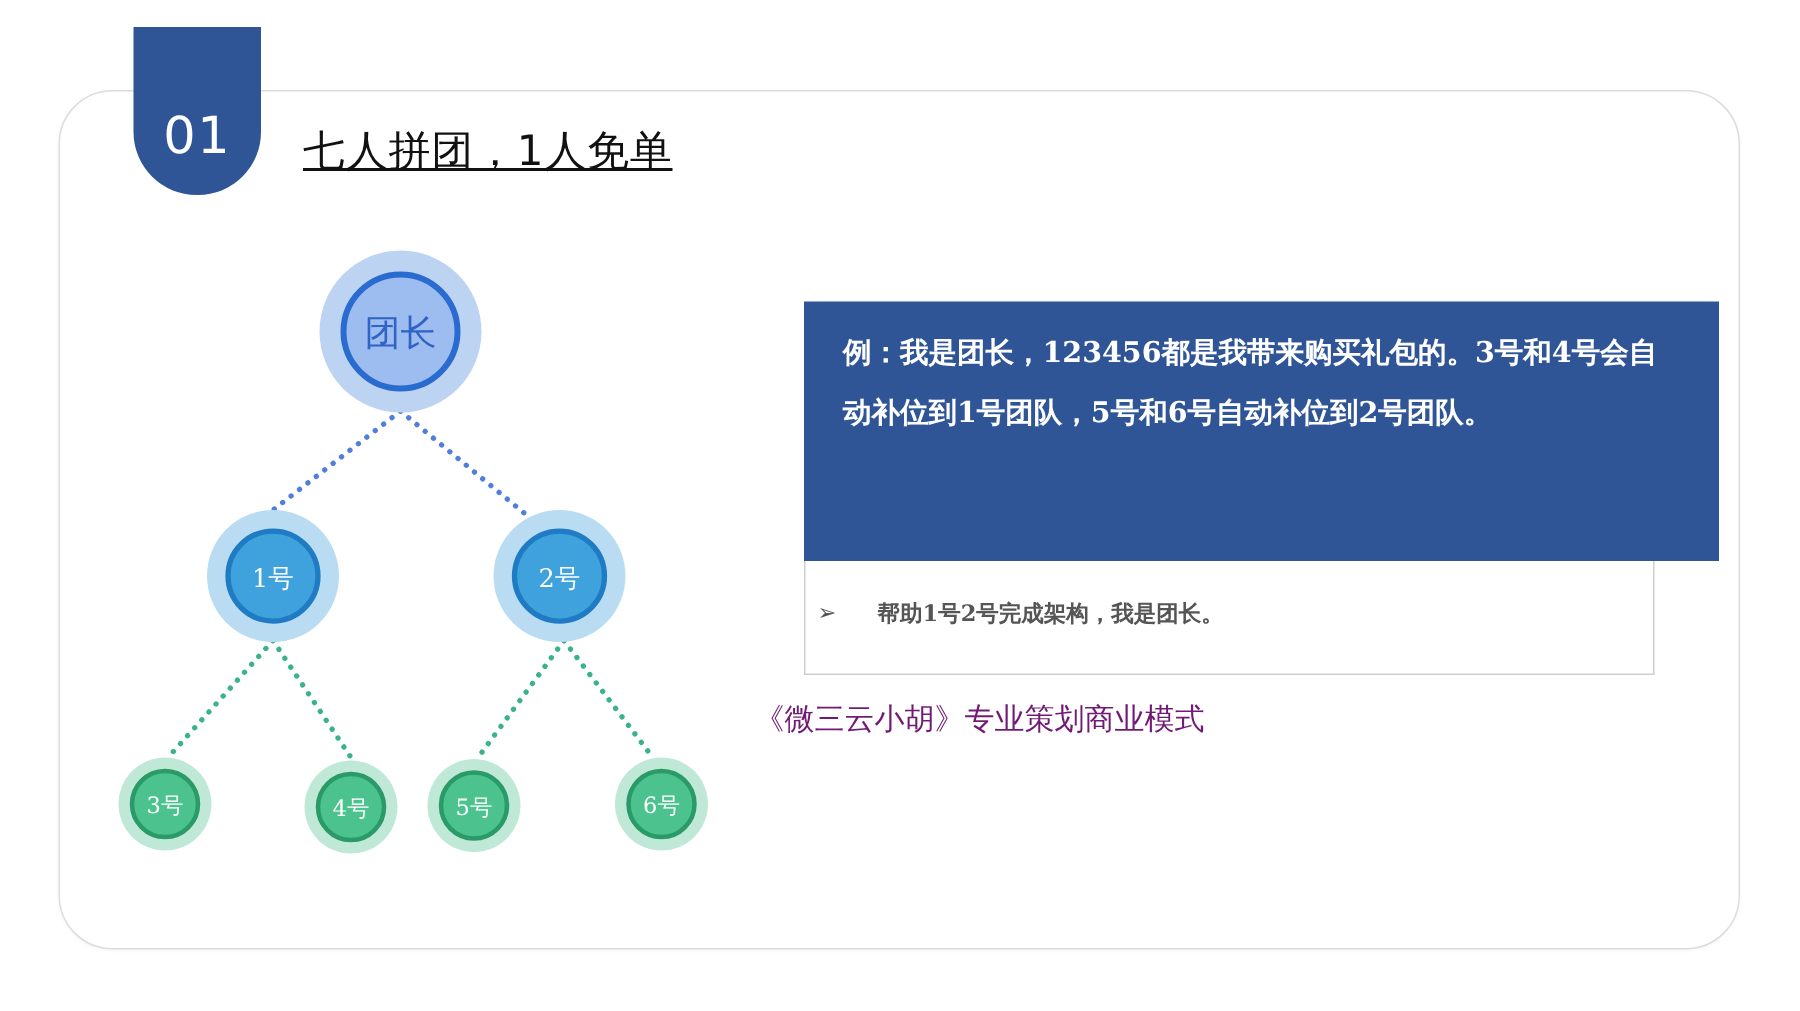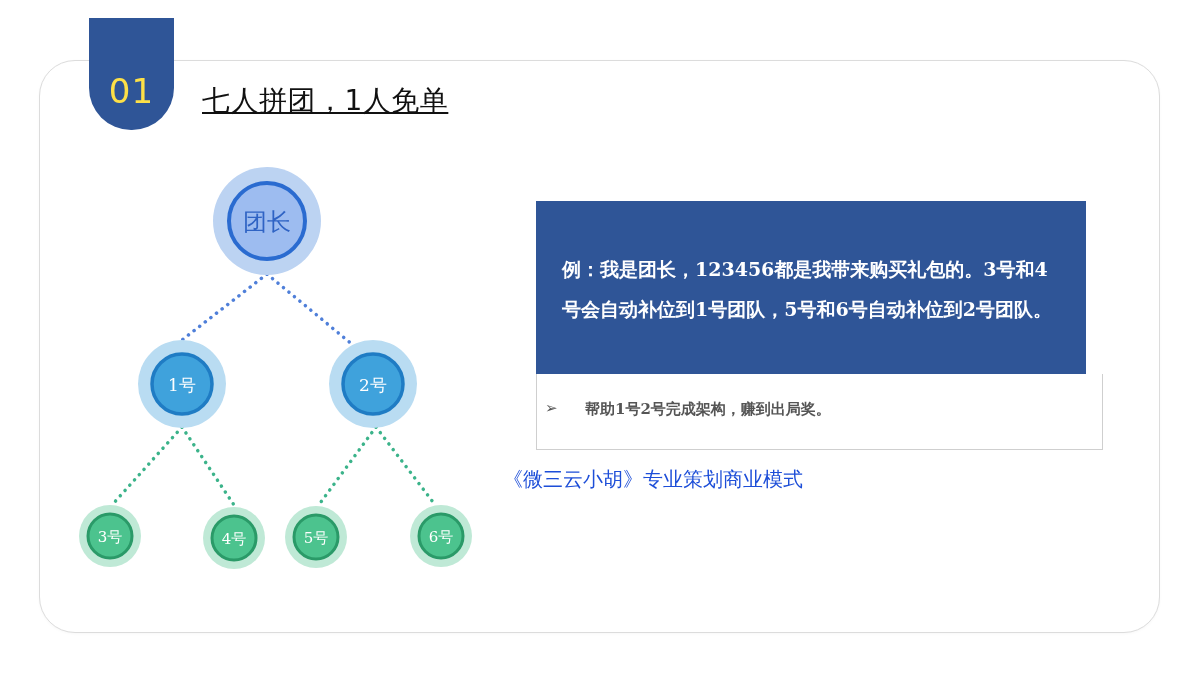--- a/index.html
+++ b/index.html
@@ -4,36 +4,36 @@
 <style>
   html, body { margin:0; padding:0; }
   body { width:1200px; height:674px; background:#ffffff; position:relative; overflow:hidden;
          font-family:"DejaVu Sans", sans-serif; }
   .card { position:absolute; left:39px; top:60px; width:1119px; height:571px;
           border:1.5px solid #dcdcdc; border-radius:36px; background:#fff;
           box-shadow:0 1px 3px rgba(0,0,0,0.03); }
   .badge { position:absolute; left:89px; top:18px; width:85px; height:112px;
            background:#2f5597; border-radius:0 0 42px 42px; display:flex; align-items:flex-end;
            justify-content:center; }
-  .badge span { color:#fde047; font-family:"DejaVu Sans", sans-serif; font-size:34px; line-height:1;
+  .badge span { color:#ffffff; font-family:"DejaVu Sans", sans-serif; font-size:34px; line-height:1;
                 margin-bottom:22px; letter-spacing:1px; }
   .title { position:absolute; left:202px; top:82px; font-size:28px; color:#111;
            font-family:"DejaVu Sans", sans-serif; letter-spacing:0.5px;text-decoration:underline; }
   svg.tree { position:absolute; left:0; top:0; }
   .node-label { font-family:"DejaVu Serif", serif; fill:#fff; }
-  .box-head { position:absolute; left:536px; top:201px; width:550px; height:173px;
-              background:#2f5597; box-sizing:border-box; padding:48px 26px 0 26px; }
+  .box-head { position:absolute; left:536px; top:201px; width:610px; height:173px;
+              background:#2f5597; box-sizing:border-box; padding:14px 26px 0 26px; }
   .box-head p { margin:0; color:#fff; font-family:"DejaVu Serif", serif; font-weight:bold;
                 font-size:19px; line-height:40px; }
   .box-body { position:absolute; left:536px; top:374px; width:567px; height:76px;
               border:1px solid #cfcfcf; border-top:none; box-sizing:border-box; background:#fff; }
   .bullet { position:absolute; left:8px; top:25px; font-size:15px; color:#555; }
   .bullet-text { position:absolute; left:48px; top:26px; font-family:"DejaVu Serif", serif;
                  font-weight:bold; font-size:15px; color:#555; }
-  .watermark { position:absolute; left:503px; top:466px; font-size:20px; color:#1d4ed8;
+  .watermark { position:absolute; left:503px; top:466px; font-size:20px; color:#701a75;
                font-family:"DejaVu Sans", sans-serif; }
 </style>
 </head>
 <body>
 
 <div class="card"></div>
 
 <div class="badge">
   <span>01</span>
 </div>
@@ -87,16 +87,16 @@
     <circle cx="441" cy="536" r="22" fill="#4cc38e" stroke="#2a9a68" stroke-width="3"></circle>
     <text class="node-label" x="441" y="542" text-anchor="middle" font-size="15">6号</text>
   </g>
 </svg>
 
 <div class="box-head">
   <p>例：我是团长，123456都是我带来购买礼包的。3号和4号会自动补位到1号团队，5号和6号自动补位到2号团队。</p>
 </div>
 <div class="box-body">
   <span class="bullet">➢</span>
-  <span class="bullet-text">帮助1号2号完成架构，赚到出局奖。</span>
+  <span class="bullet-text">帮助1号2号完成架构，我是团长。</span>
 </div>
 
 <div class="watermark">《微三云小胡》专业策划商业模式</div>
 
 </body></html>

